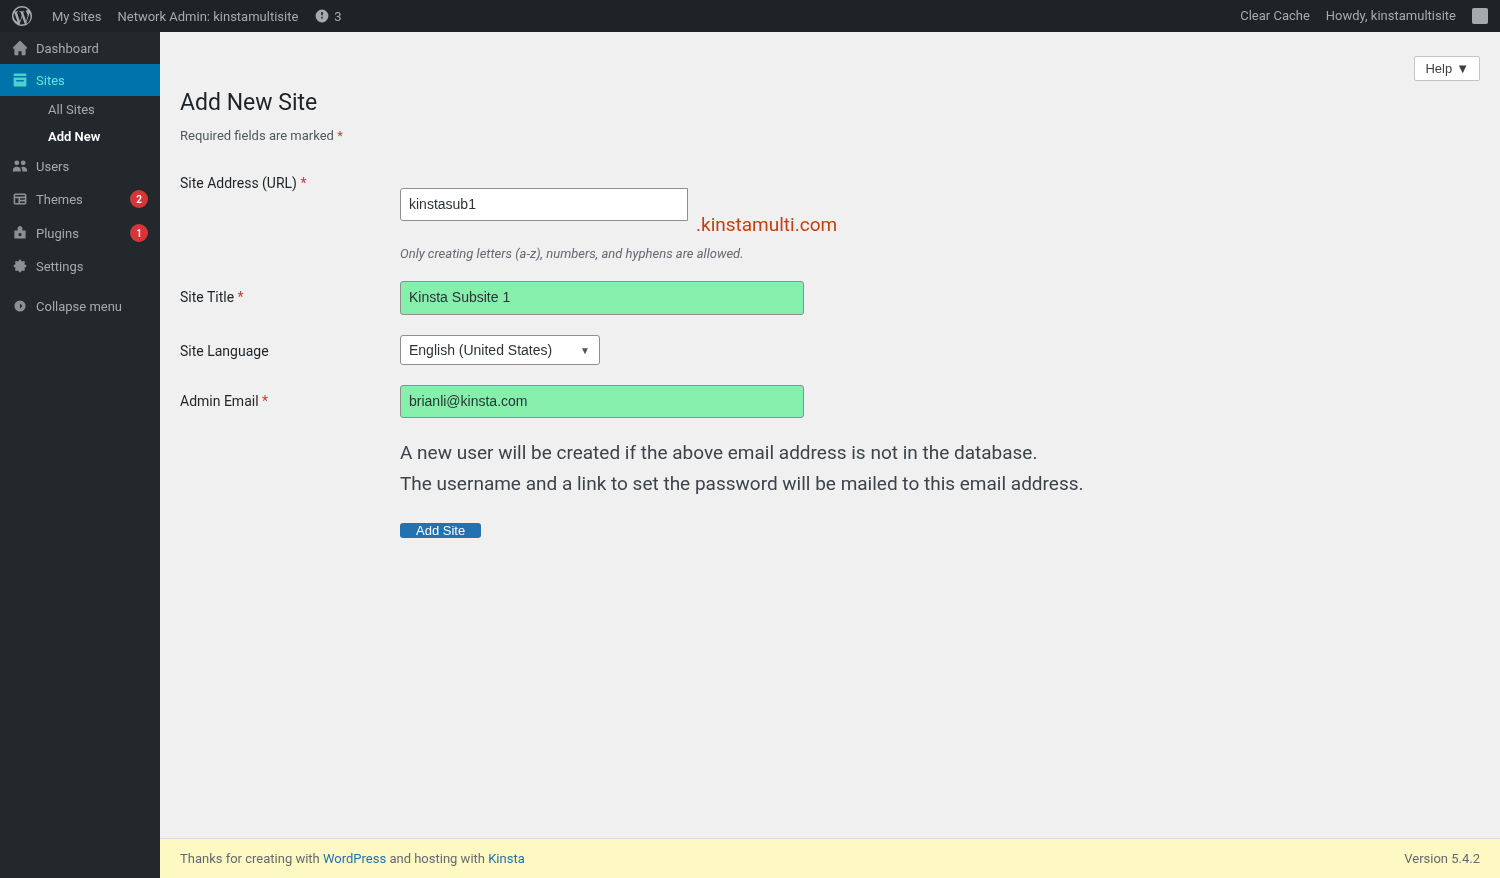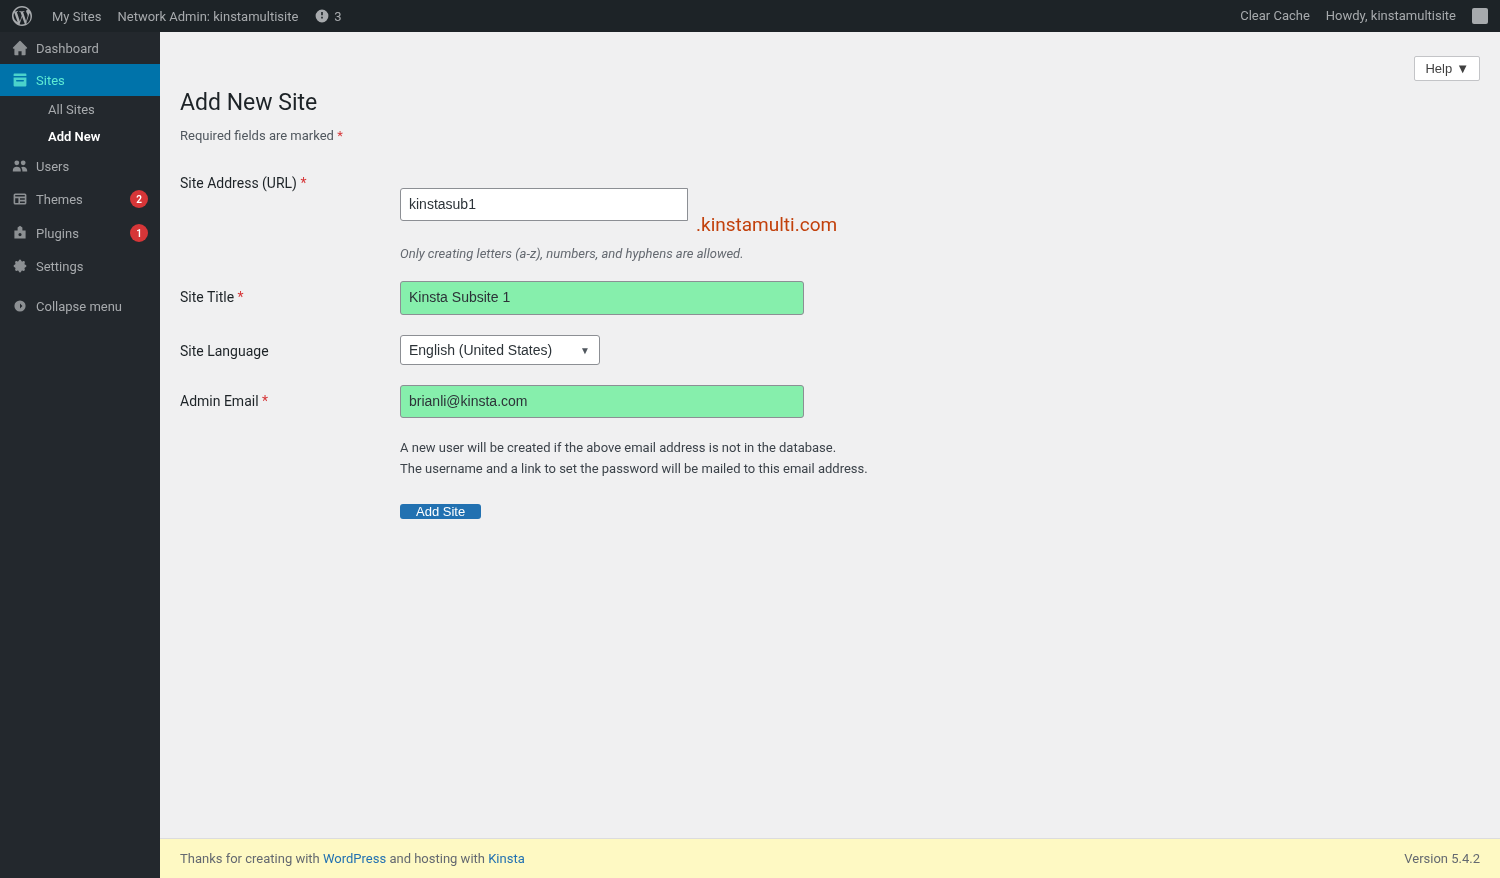--- a/index.html
+++ b/index.html
@@ -189,21 +189,21 @@
       color: #50575e;
       position: absolute;
       right: 10px;
       top: 50%;
       transform: translateY(-50%);
       pointer-events: none;
     }
 
     
     .info-text {
-      font-size: 13px;
+      font-size: 19px;
       color: #3c434a;
       margin: 0 0 24px 220px;
       line-height: 1.6;
     }
 
     
     .add-site-btn {
       background: #2271b1;
       color: #fff;
       border: none;

